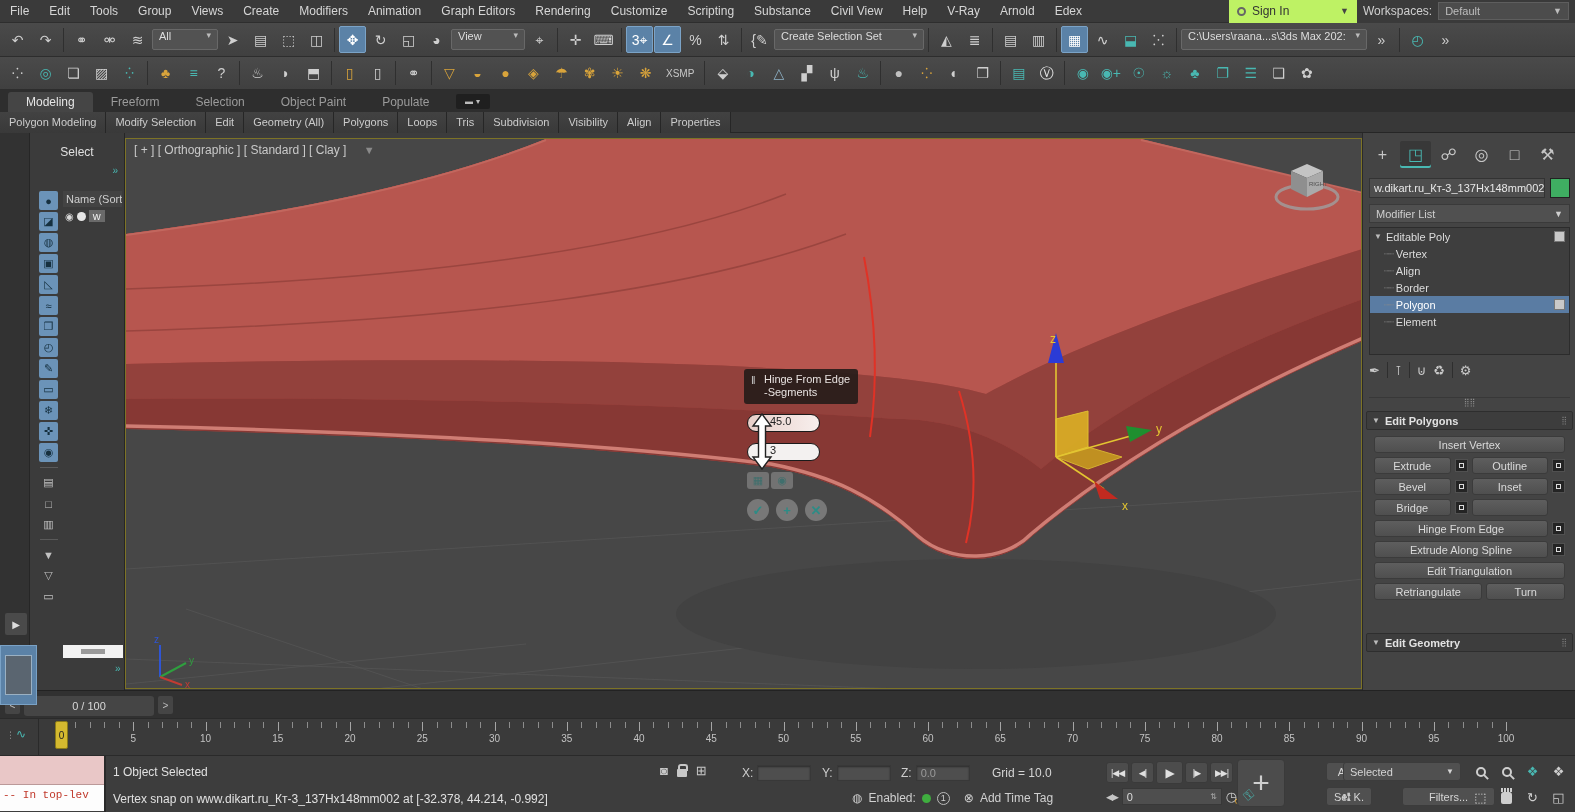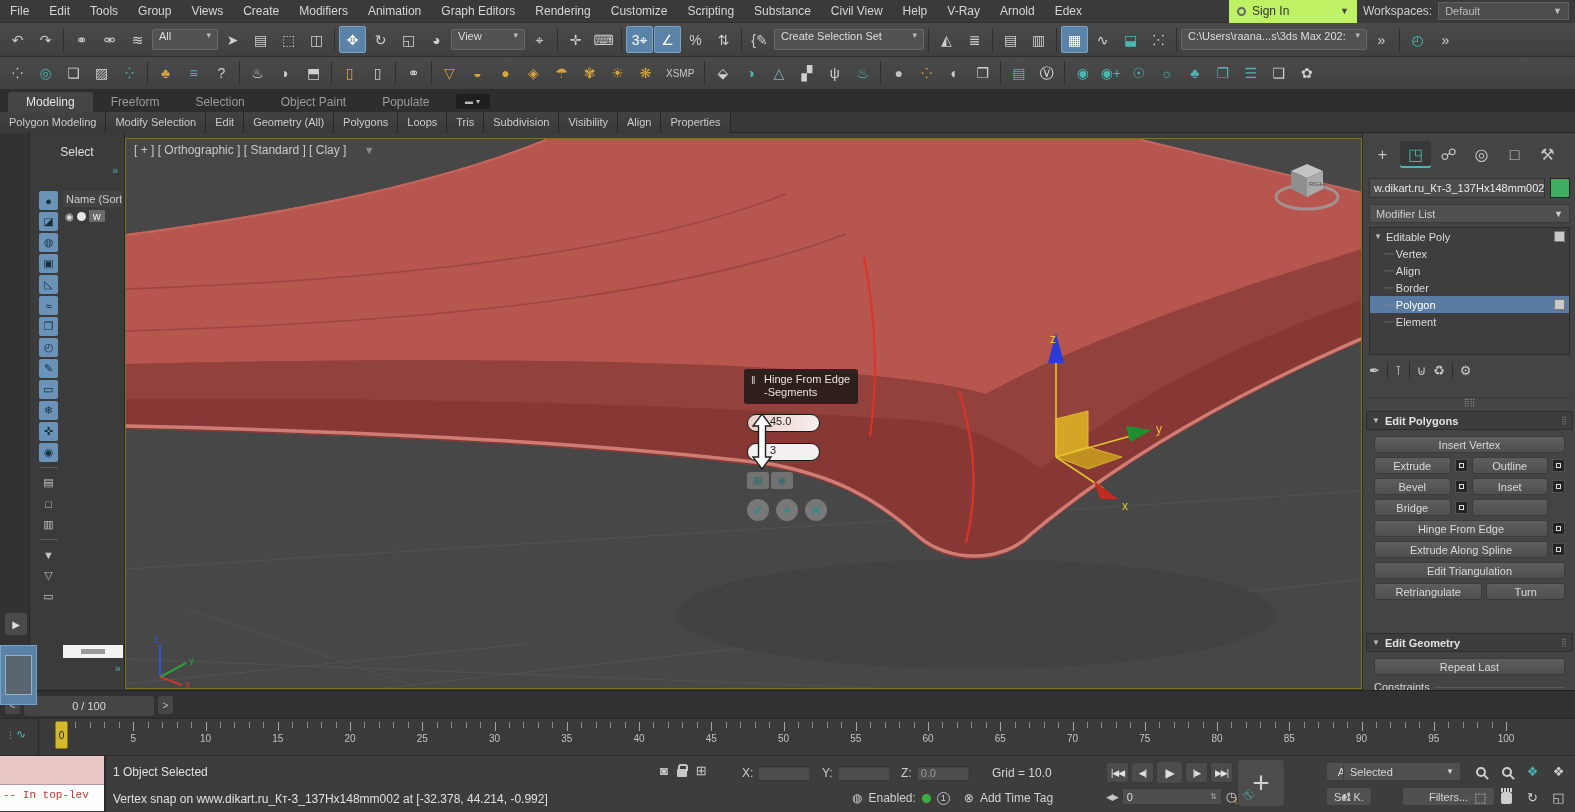--- a/index.html
+++ b/index.html
@@ -791,29 +791,20 @@
           <div class="pbtn" style="flex:0.9">Turn</div>
         </div>
       </div>
     </div>
 
     <div class="rollout" style="top:500px;">
       <div class="ro-head">
         <span class="ro-arrow">▼</span>
         <span class="ro-title">Edit Geometry</span>
         <span class="ro-grip">⣿</span>
-      </div>
-      <div class="ro-body">
-        <div class="btn-row">
-          <div class="pbtn">Repeat Last</div>
-        </div>
-        <div class="group-label">
-          <span>Constraints</span>
-          <span class="group-line"></span>
-        </div>
       </div>
     </div>
   </div>
 </div>
 
 <div class="trackbar">
   <div class="tb-arrow" style="left:5px;">&lt;</div>
   <div class="tb-range">0 / 100</div>
   <div class="tb-arrow" style="left:158px;">&gt;</div>
 </div>

